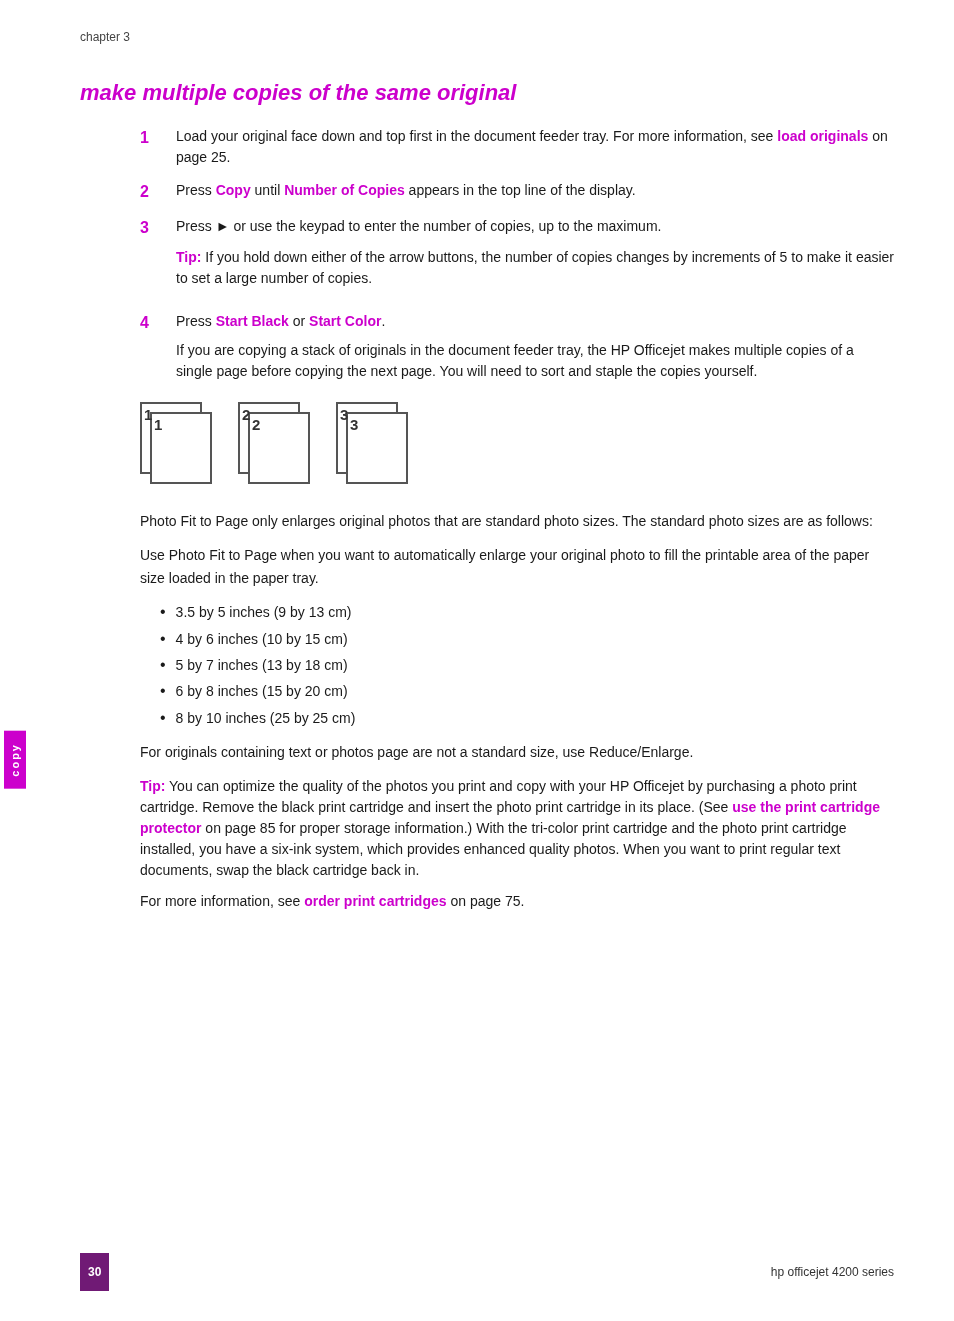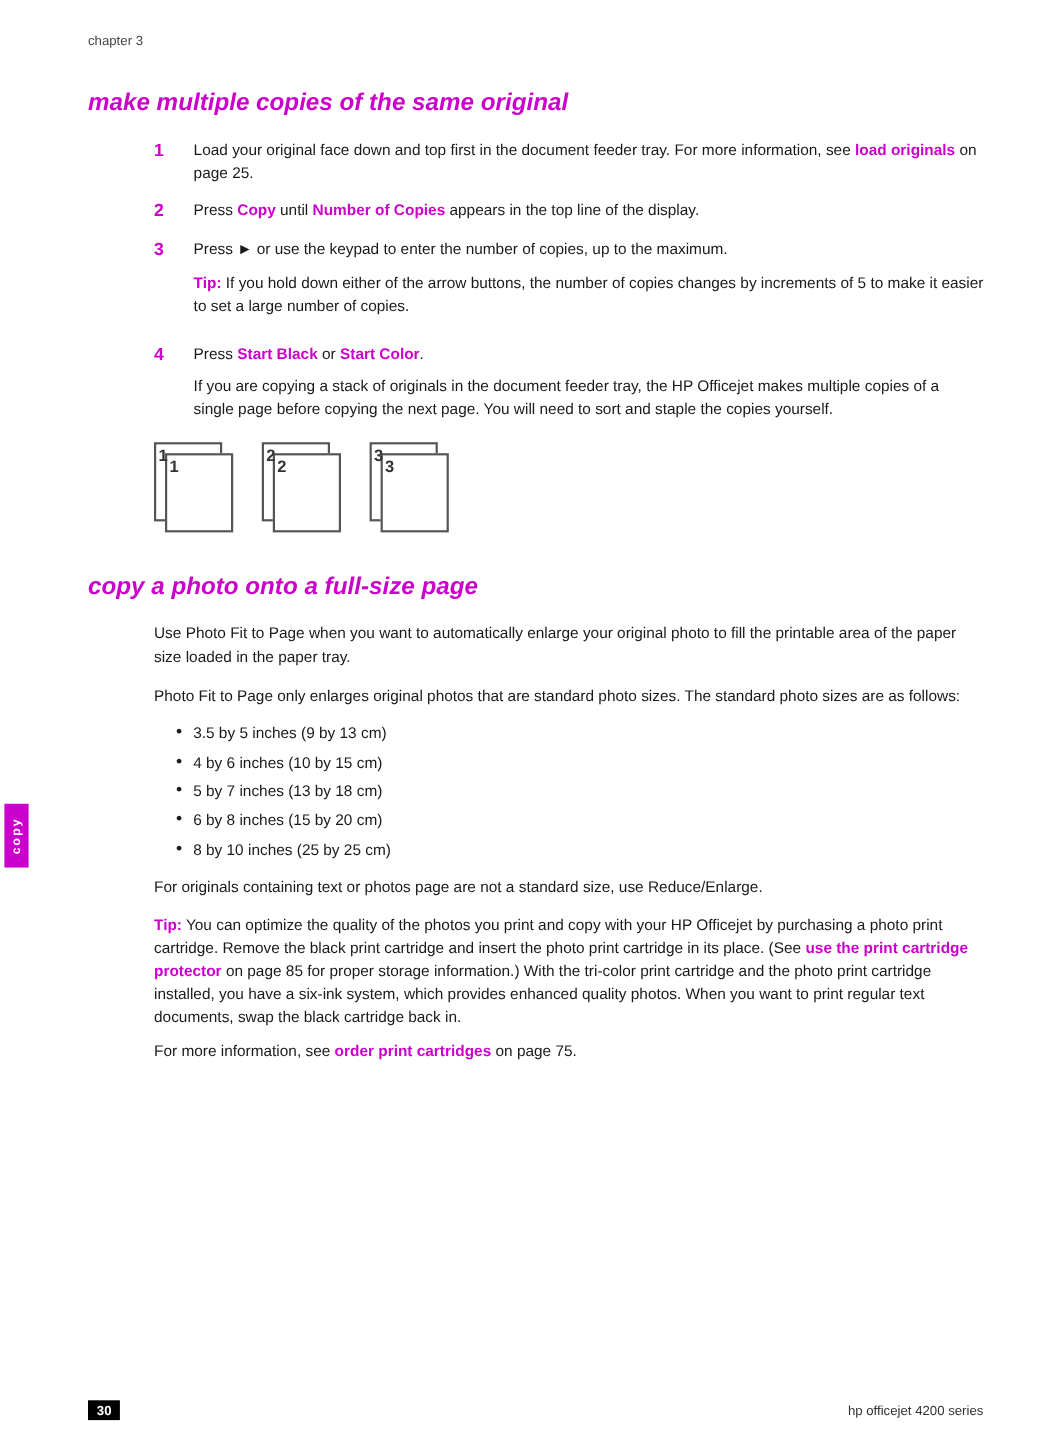--- a/index.html
+++ b/index.html
@@ -192,25 +192,25 @@
       bottom: 30px;
       left: 0;
       right: 0;
       display: flex;
       justify-content: space-between;
       align-items: center;
       padding: 0 60px 0 80px;
     }
 
     .footer-page-num {
-      background: #000000;
+      background: #701a75;
       color: white;
       font-size: 12px;
       font-weight: bold;
-      padding: 2px 8px;
+      padding: 12px 8px;
     }
 
     .footer-product {
       font-size: 12px;
       color: #333;
       padding-left: 11px;
     }
 
     .tip-indent {
       margin-left: 60px;
@@ -279,24 +279,23 @@
     </div>
 
     <div class="stack-wrapper">
       <div class="back"></div>
       <div class="num-back">3</div>
       <div class="front"></div>
       <div class="num-front">3</div>
     </div>
   </div>
 
-  <h1 class="section-title section-divider">copy a photo onto a full-size page</h1>
-
+
+  <div class="body-text">Photo Fit to Page only enlarges original photos that are standard photo sizes. The standard photo sizes are as follows:</div>
   <div class="body-text">Use Photo Fit to Page when you want to automatically enlarge your original photo to fill the printable area of the paper size loaded in the paper tray.</div>
-  <div class="body-text">Photo Fit to Page only enlarges original photos that are standard photo sizes. The standard photo sizes are as follows:</div>
 
   <ul class="bullet-list">
     <li>
         <span class="bullet-dot">•</span>
         <span>3.5 by 5 inches (9 by 13 cm)</span>
       </li>
     <li>
         <span class="bullet-dot">•</span>
         <span>4 by 6 inches (10 by 15 cm)</span>
       </li>

